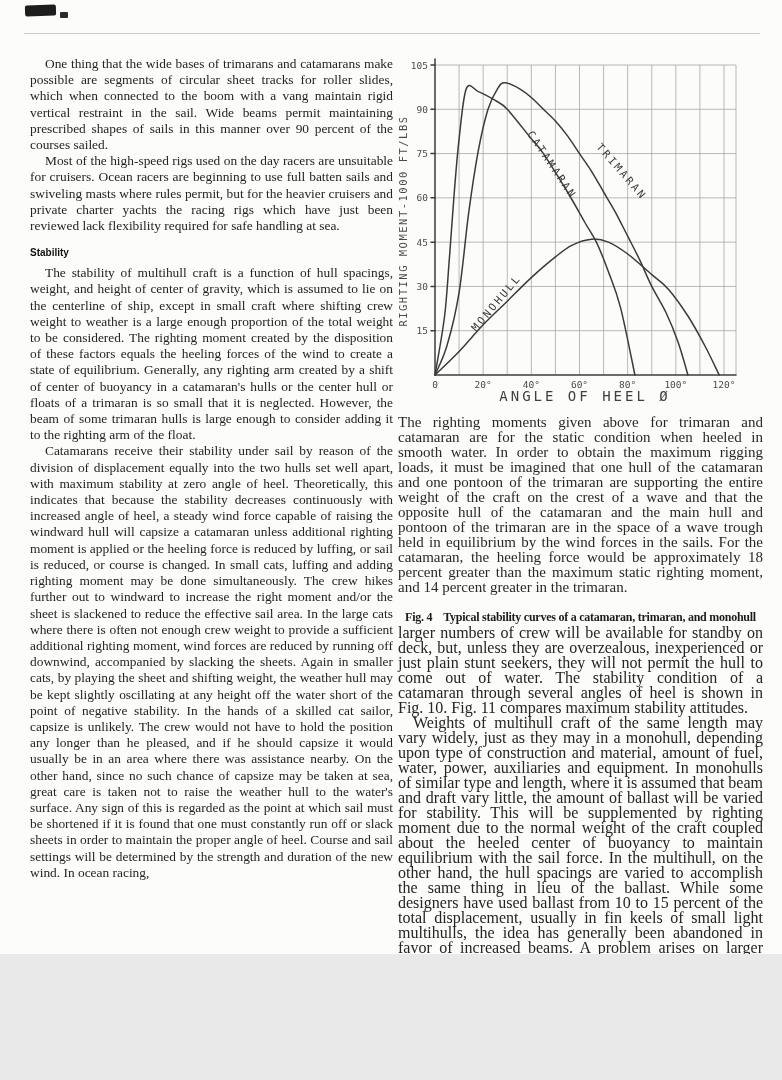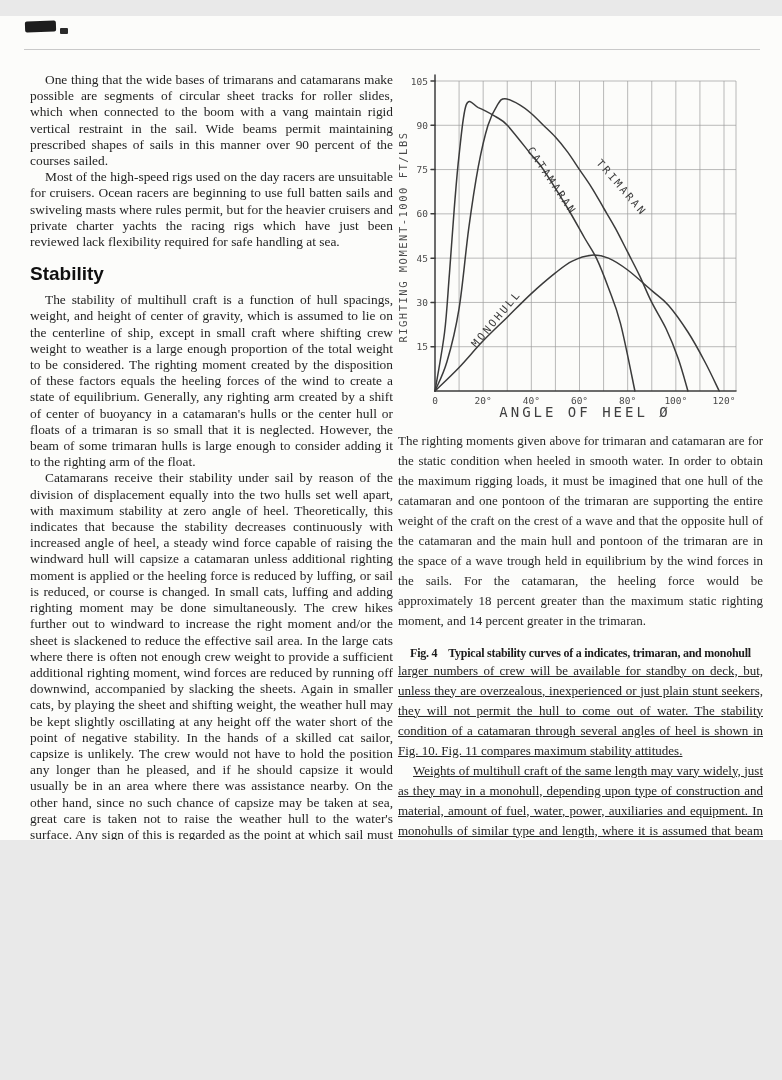--- a/index.html
+++ b/index.html
@@ -1,32 +1,32 @@
 <!DOCTYPE html>
 <html><head>
 <meta charset="utf-8">
 <style>
   html,body{margin:0;padding:0;background:#e9e9e9;}
-  .page{position:relative;width:782px;height:824px;background:#fcfcfa;
-        font-family:"Liberation Serif",serif;color:#242424;overflow:hidden;margin:16px auto;}
+  .page{position:relative;width:782px;height:954px;background:#fcfcfa;
+        font-family:"Liberation Serif",serif;color:#242424;overflow:hidden;margin:0 auto;}
   .top-rule{position:absolute;left:24px;top:33px;width:736px;height:1px;background:#c9c9c9;}
   .scan-mark{position:absolute;left:25px;top:5px;width:31px;height:11px;background:#1d1d1d;border-radius:2px;transform:rotate(-2deg);}
   .scan-mark2{position:absolute;left:60px;top:12px;width:8px;height:6px;background:#2a2a2a;border-radius:1px;}
 
   .col-left{position:absolute;left:30px;top:56px;width:363px;}
   .col-right{position:absolute;left:398px;top:53px;width:365px;}
 
   p.body{font-size:13.4px;line-height:16.2px;text-align:justify;margin:0;color:#242424;}
-  .col-right p.body{font-size:13px;line-height:20px;text-decoration:underline;}
+  .col-right p.body{font-size:16px;line-height:15px;}
   .indent{text-indent:15px;}
-  h3.heading{font-family:"Liberation Sans",sans-serif;font-size:19px;font-weight:bold;
+  h3.heading{font-family:"Liberation Sans",sans-serif;font-size:10px;font-weight:bold;
              margin:13px 0 7px 0;color:#101010;}
 
   .chart{position:relative;width:365px;height:360px;}
-  .caption{font-size:13px;line-height:20px;text-align:justify;margin:2px 0 0 0;color:#282828;}
+  .caption{font-size:15px;line-height:15px;text-align:justify;margin:2px 0 0 0;color:#282828;}
   .figcap{font-size:12px;letter-spacing:-0.25px;font-weight:bold;text-align:center;
           margin:15px 0 0 0;line-height:14.5px;color:#1c1c1c;}
   .figlabel{margin-right:11px;}
   .rp1{margin-top:18px;}
 
   .footer{position:absolute;left:30px;top:983px;width:732px;height:20px;
           font-family:"Liberation Sans",sans-serif;font-weight:bold;font-size:13.5px;color:#101010;}
   .footer-left{letter-spacing:0.5px;}
   .footer-right{position:absolute;right:0;top:0;}
 
@@ -106,21 +106,21 @@
           <path d="M37.0,322.0C41.0,318.1 53.1,306.7 61.1,298.4C69.1,290.0 77.1,280.2 85.2,271.8C93.2,263.4 101.2,256.1 109.3,248.2C117.3,240.3 125.3,232.0 133.3,224.6C141.4,217.2 150.6,209.3 157.4,203.9C164.2,198.5 168.3,195.0 174.3,192.1C180.3,189.1 187.5,186.7 193.5,186.2C199.6,185.7 204.4,186.7 210.4,189.1C216.4,191.6 222.4,195.5 229.7,201.0C236.9,206.4 246.9,215.7 253.8,221.6C260.6,227.5 264.6,229.5 270.6,236.4C276.6,243.3 283.9,253.6 289.9,263.0C295.9,272.3 301.5,282.6 306.7,292.5C312.0,302.3 318.8,317.1 321.2,322.0" class="curve"></path>
           <text x="0" y="0" class="clabel" text-anchor="middle" transform="translate(151,114) rotate(56)">CATAMARAN</text>
           <text x="0" y="0" class="clabel" text-anchor="middle" transform="translate(221,121) rotate(49)">TRIMARAN</text>
           <text x="0" y="0" class="clabel" text-anchor="middle" transform="translate(101,252) rotate(-50)">MONOHULL</text>
           <text x="0" y="0" class="ylab" text-anchor="middle" transform="translate(9,168) rotate(-90)">RIGHTING MOMENT-1000 FT/LBS</text>
           <text x="187" y="348" class="xlab" text-anchor="middle">ANGLE OF HEEL Ø</text>
         </svg>
     </div>
     <p class="caption">The righting moments given above for trimaran and catamaran are for the static condition when heeled in smooth water.  In order to obtain the maximum rigging loads, it must be imagined that one hull of the catamaran and one pontoon of the trimaran are supporting the entire weight of the craft on the crest of a wave and that the opposite hull of the catamaran and the main hull and pontoon of the trimaran are in the space of a wave trough held in equilibrium by the wind forces in the sails.  For the catamaran, the heeling force would be approximately 18 percent greater than the maximum static righting moment, and 14 percent greater in the trimaran.</p>
     <div class="figcap">
-      <span class="figlabel">Fig. 4</span><span>Typical stability curves of a indicates, trimaran, and monohull</span>
+      <span class="figlabel">Fig. 4</span><span>Typical stability curves of a catamaran, trimaran, and monohull</span>
     </div>
     <p class="body rp1">larger numbers of crew will be available for standby on deck, but, unless they are overzealous, inexperienced or just plain stunt seekers, they will not permit the hull to come out of water.  The stability condition of a catamaran through several angles of heel is shown in Fig. 10. Fig. 11 compares maximum stability attitudes.</p>
     <p class="body indent">Weights of multihull craft of the same length may vary widely, just as they may in a monohull, depending upon type of construction and material, amount of fuel, water, power, auxiliaries and equipment.  In monohulls of similar type and length, where it is assumed that beam and draft vary little, the amount of ballast will be varied for stability.  This will be supplemented by righting moment due to the normal weight of the craft coupled about the heeled center of buoyancy to maintain equilibrium with the sail force.  In the multihull, on the other hand, the hull spacings are varied to accomplish the same thing in lieu of the ballast.  While some designers have used ballast from 10 to 15 percent of the total displacement, usually in fin keels of small light multihulls, the idea has generally been abandoned in favor of increased beams.  A problem arises on larger multihulls, particularly catamarans which are more heavily loaded, where</p>
   </div>
 
   <div class="footer">
     <span class="footer-left">OCTOBER 1968</span>
     <span class="footer-right">479</span>
   </div>
 </div>

